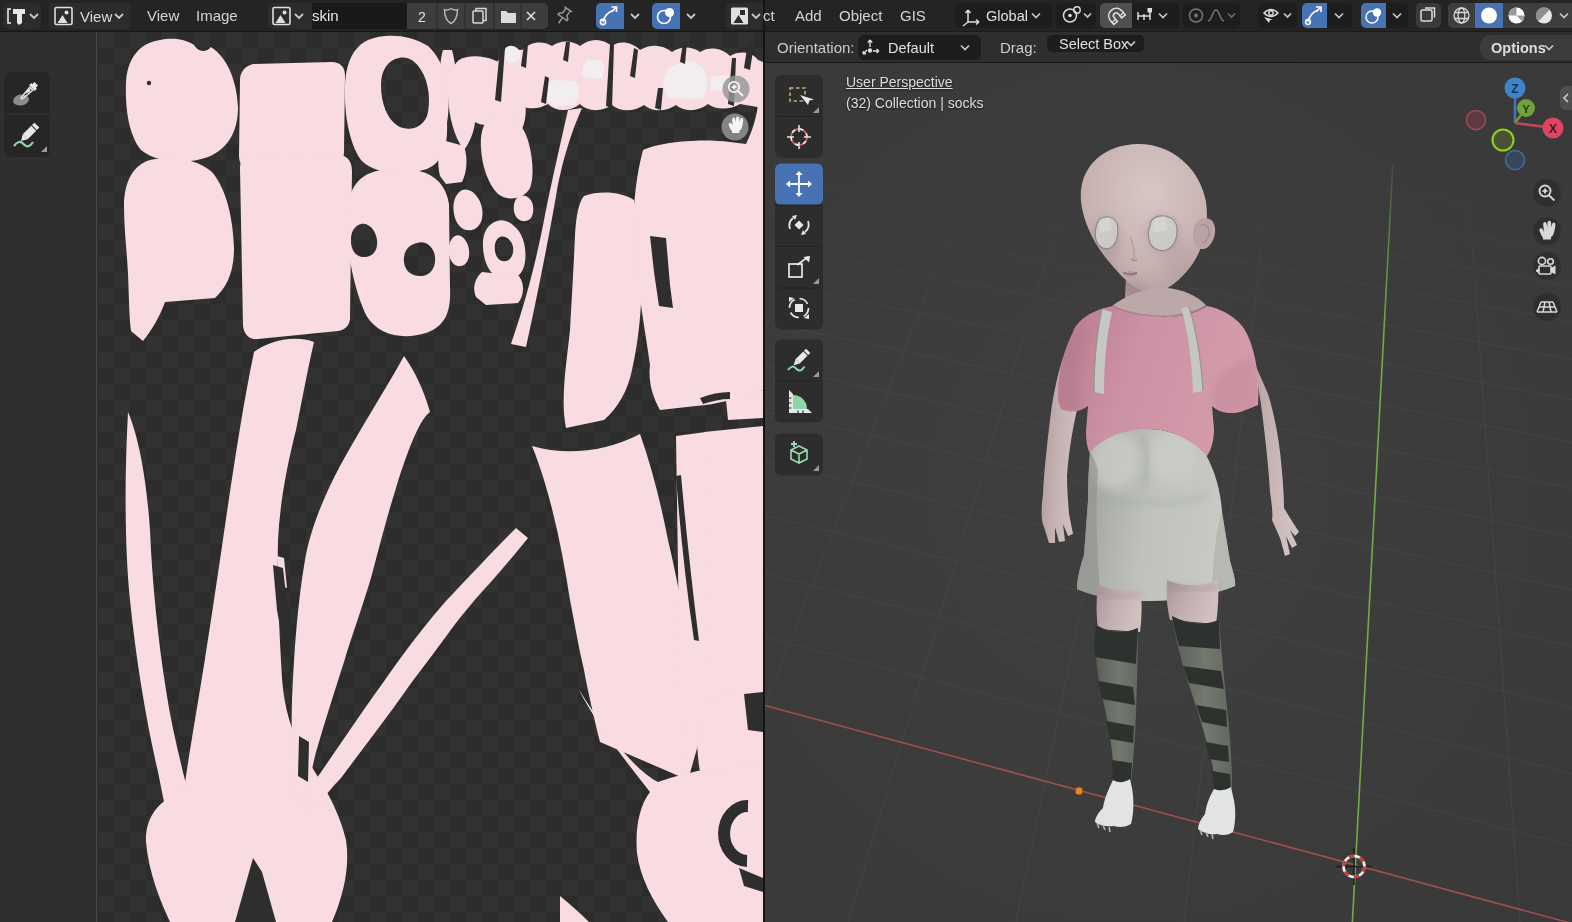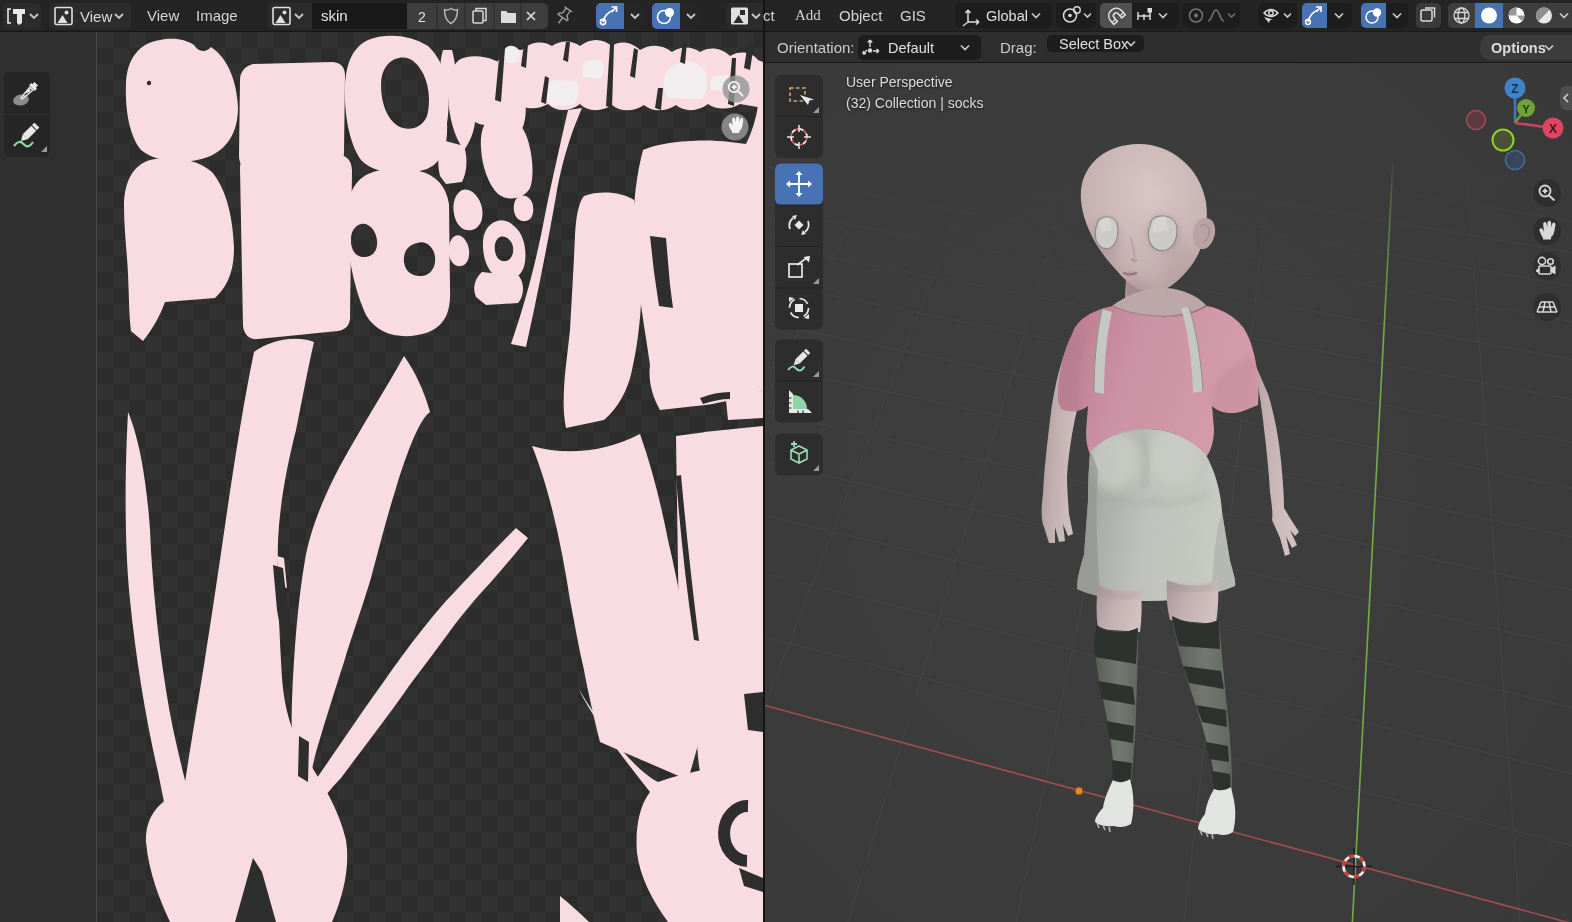--- a/index.html
+++ b/index.html
@@ -35,21 +35,21 @@
     <div class="hdrtxt" style="left:196px;top:0;">Image</div>
 
     <div class="abs" style="left:268px;top:3px;width:44px;height:26px;background:#2c2c2c;border-radius:5px 0 0 5px;">
       <svg width="44" height="26">
         <rect x="5" y="4.5" width="17" height="17" rx="1.5" fill="none" stroke="#e0e0e0" stroke-width="1.6"></rect>
         <circle cx="16.5" cy="9.5" r="2" fill="#e0e0e0"></circle>
         <path d="M7.5,20 l5,-8 l5,8 z" fill="#e0e0e0"></path>
         <path d="M27,11 l4,4 l4,-4" fill="none" stroke="#c8c8c8" stroke-width="1.8"></path>
       </svg>
     </div>
-    <div class="abs" style="left:312px;top:3px;width:95px;height:26px;background:#191919;color:#e8e8e8;font-size:15px;line-height:26px;padding-left:9px;box-sizing:border-box;">skin</div>
+    <div class="abs" style="left:312px;top:3px;width:95px;height:26px;background:#191919;color:#e8e8e8;font-size:15px;line-height:26px;box-sizing:border-box;">skin</div>
     <div class="abs" style="left:407px;top:3px;width:141px;height:26px;background:#3d3d3d;border-radius:0 5px 5px 0;">
       <svg width="141" height="26">
         <line x1="30" y1="0" x2="30" y2="26" stroke="#2a2a2a" stroke-width="1"></line>
         <line x1="58" y1="0" x2="58" y2="26" stroke="#2a2a2a" stroke-width="1"></line>
         <line x1="87" y1="0" x2="87" y2="26" stroke="#2a2a2a" stroke-width="1"></line>
         <line x1="114" y1="0" x2="114" y2="26" stroke="#2a2a2a" stroke-width="1"></line>
         <text x="15" y="18.5" fill="#e3e3e3" font-size="14" text-anchor="middle" font-family="Liberation Sans">2</text>
         <path d="M44,5.5 c2.5,1.8 5,1.8 6.5,1.2 c0,6 -1,10.5 -6.5,13.8 c-5.5,-3.3 -6.5,-7.8 -6.5,-13.8 c1.5,0.6 4,0.6 6.5,-1.2 z" fill="none" stroke="#b5b5b5" stroke-width="1.5"></path>
         <rect x="66" y="8" width="10" height="12" rx="1" fill="none" stroke="#d8d8d8" stroke-width="1.5"></rect>
         <path d="M69,8 v-2.5 h10 v12 h-3" fill="none" stroke="#d8d8d8" stroke-width="1.5"></path>
@@ -239,21 +239,21 @@
     </svg>
   </div>
 </div>
 
 <div class="abs" id="rightpanel" style="left:763px;top:0;width:809px;height:922px;background:#3b3b3b;">
 
   <div class="abs" style="left:0;top:0;width:2px;height:922px;background:#141414;"></div>
 
   <div class="abs" id="rhdr1" style="left:2px;top:0;width:807px;height:31px;background:#242424;">
     <div class="hdrtxt" style="left:-2px;top:0;">ct</div>
-    <div class="hdrtxt" style="left:30px;top:0;font-family:Liberation Serif, serif;">Add</div>
+    <div class="hdrtxt" style="left:30px;top:0;">Add</div>
     <div class="hdrtxt" style="left:74px;top:0;">Object</div>
     <div class="hdrtxt" style="left:135px;top:0;">GIS</div>
 
     <div class="pill" style="left:190px;top:3px;width:97px;height:25px;">
       <svg width="97" height="25">
         <g stroke="#dcdcdc" stroke-width="1.5" fill="none">
           <path d="M13,19 L13,7 M13,7 l-2.5,3 M13,7 l2.5,3"></path>
           <path d="M13,19 L24,19 M24,19 l-3,-2.5 M24,19 l-3,2.5"></path>
           <path d="M13,19 l-5,4"></path>
         </g>
@@ -573,21 +573,21 @@
 
       <g>
         <line x1="1354" y1="848" x2="1354" y2="885" stroke="#1c1c1c" stroke-width="1.4"></line>
         <line x1="1336" y1="866.5" x2="1372" y2="866.5" stroke="#1c1c1c" stroke-width="1.4"></line>
         <circle cx="1354" cy="866.5" r="10.5" fill="none" stroke="#f0f0f0" stroke-width="2.6"></circle>
         <circle cx="1354" cy="866.5" r="10.5" fill="none" stroke="#cc3838" stroke-width="2.8" stroke-dasharray="5.5 5.5"></circle>
       </g>
     </svg>
   </div>
 
-  <div class="abs" style="left:83px;top:74px;color:#dedede;font-size:14px;text-shadow:0 1px 2px rgba(0,0,0,0.6);">User Perspective</div>
+  <div class="abs" style="left:83px;top:74px;color:#dedede;font-size:14px;text-shadow:0 1px 2px rgba(0,0,0,0.6);text-decoration:underline;">User Perspective</div>
   <div class="abs" style="left:83px;top:95px;color:#dedede;font-size:14px;text-shadow:0 1px 2px rgba(0,0,0,0.6);">(32) Collection | socks</div>
 
   <div id="vtools" class="abs" style="left:12px;top:75px;width:48px;">
     <svg width="48" height="410">
       <g>
         <rect x="0" y="0" width="48" height="83" rx="6" fill="#2c2c2cEE"></rect>
         <rect x="0" y="88.5" width="48" height="166" rx="6" fill="#2c2c2cEE"></rect>
         <rect x="0" y="88.5" width="48" height="41.5" rx="6" fill="#4772b3"></rect>
         <rect x="0" y="264.5" width="48" height="83" rx="6" fill="#2c2c2cEE"></rect>
         <rect x="0" y="358.5" width="48" height="42" rx="6" fill="#2c2c2cEE"></rect>

